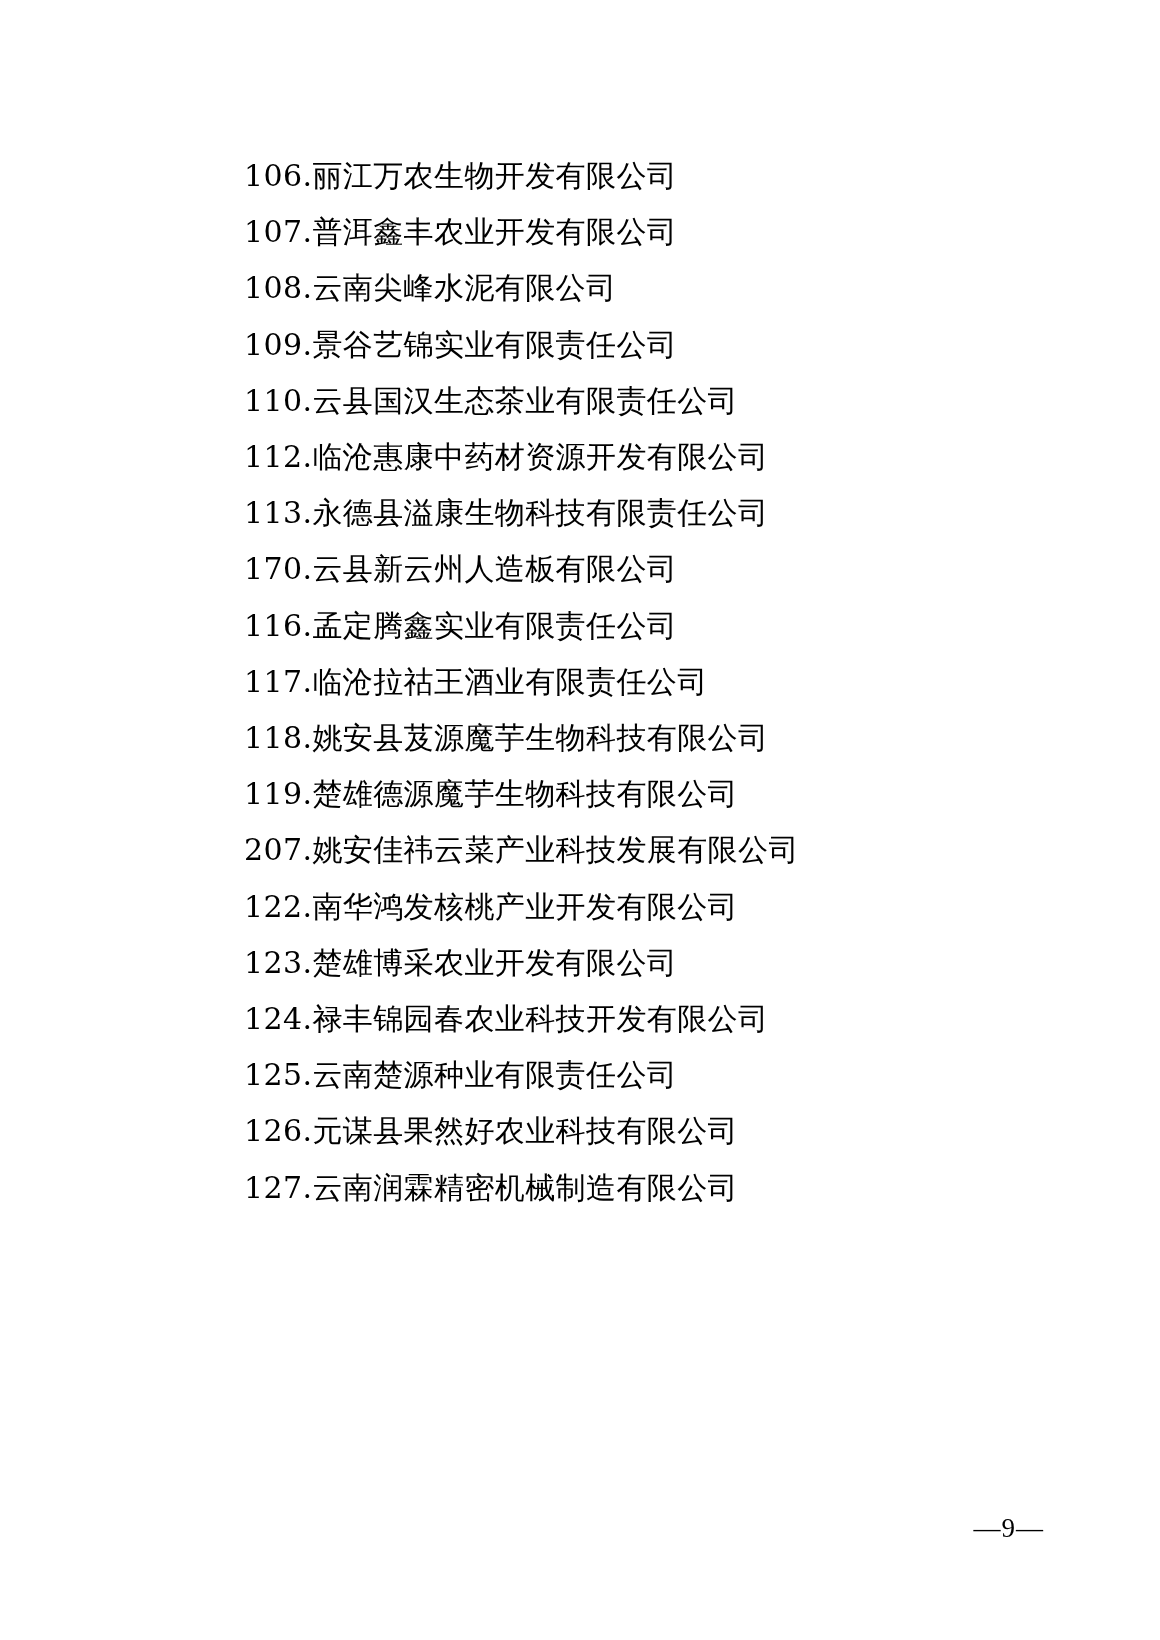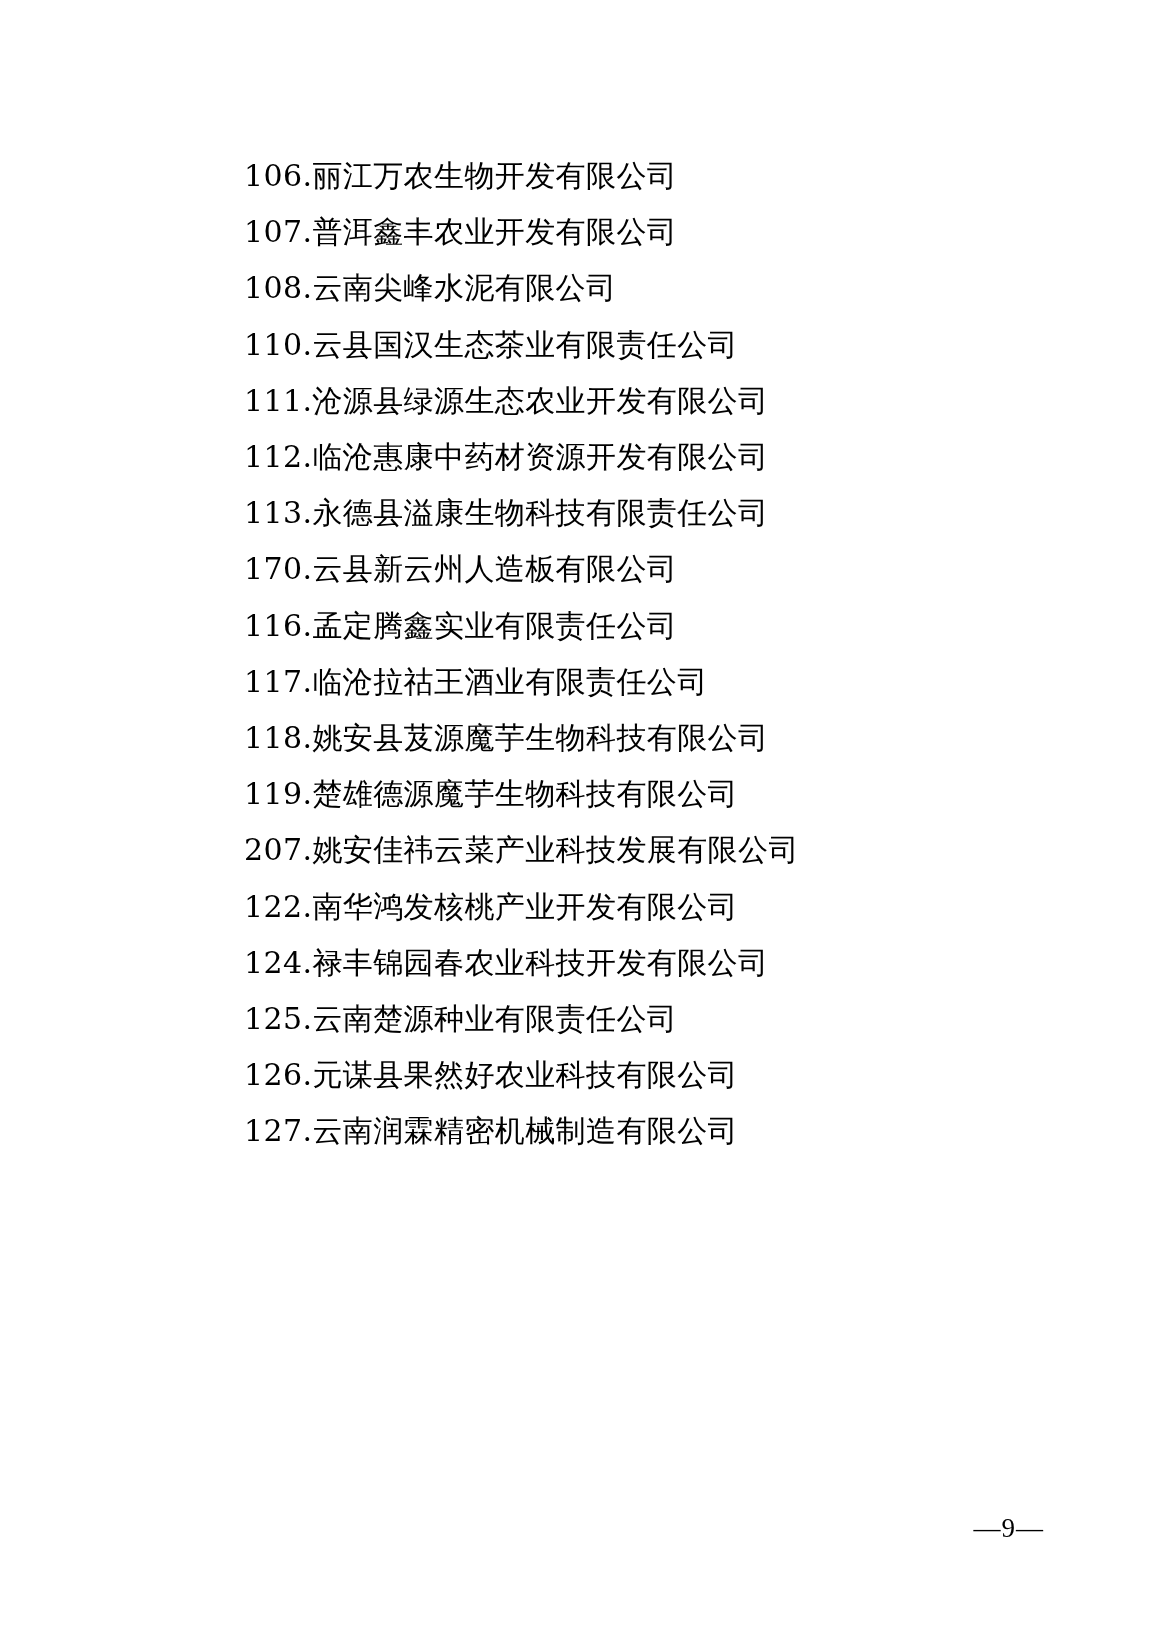--- a/index.html
+++ b/index.html
@@ -46,30 +46,31 @@
   }
 </style>
 </head>
 <body>
 
 <div class="page">
   <ul class="entry-list">
     <li class="entry">106.丽江万农生物开发有限公司</li>
     <li class="entry">107.普洱鑫丰农业开发有限公司</li>
     <li class="entry">108.云南尖峰水泥有限公司</li>
+    <li class="entry">109.景谷艺锦实业有限责任公司</li>
     <li class="entry">110.云县国汉生态茶业有限责任公司</li>
-    <li class="entry">111.沧源县绿源生态农业开发有限公司</li>
     <li class="entry">112.临沧惠康中药材资源开发有限公司</li>
     <li class="entry">113.永德县溢康生物科技有限责任公司</li>
     <li class="entry">170.云县新云州人造板有限公司</li>
     <li class="entry">116.孟定腾鑫实业有限责任公司</li>
     <li class="entry">117.临沧拉祜王酒业有限责任公司</li>
     <li class="entry">118.姚安县芨源魔芋生物科技有限公司</li>
     <li class="entry">119.楚雄德源魔芋生物科技有限公司</li>
     <li class="entry">207.姚安佳祎云菜产业科技发展有限公司</li>
     <li class="entry">122.南华鸿发核桃产业开发有限公司</li>
+    <li class="entry">123.楚雄博采农业开发有限公司</li>
     <li class="entry">124.禄丰锦园春农业科技开发有限公司</li>
     <li class="entry">125.云南楚源种业有限责任公司</li>
     <li class="entry">126.元谋县果然好农业科技有限公司</li>
     <li class="entry">127.云南润霖精密机械制造有限公司</li>
   </ul>
   <div class="page-number">—9—</div>
 </div>
 
 </body></html>

